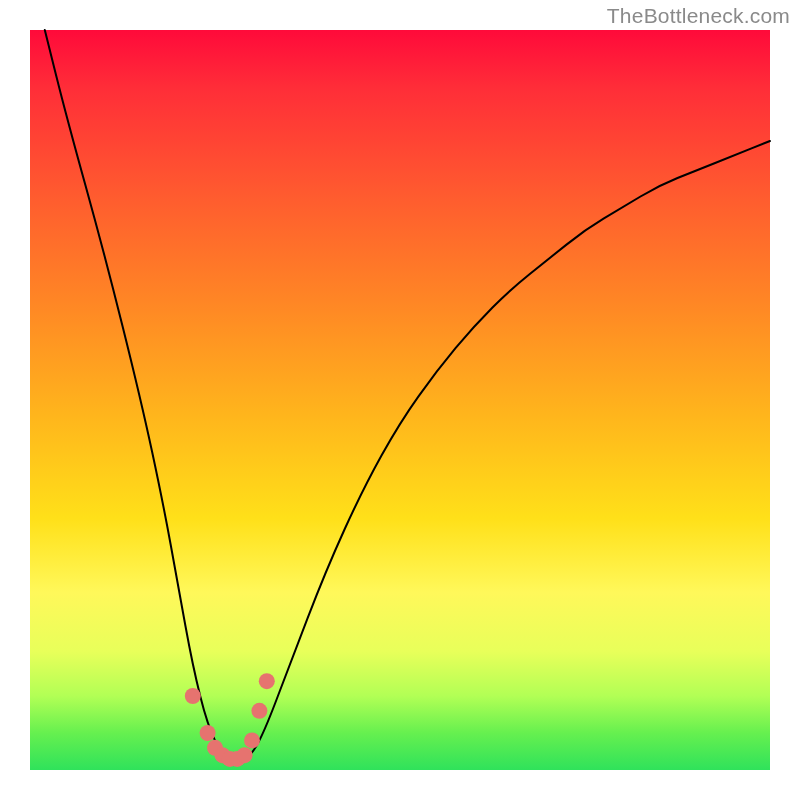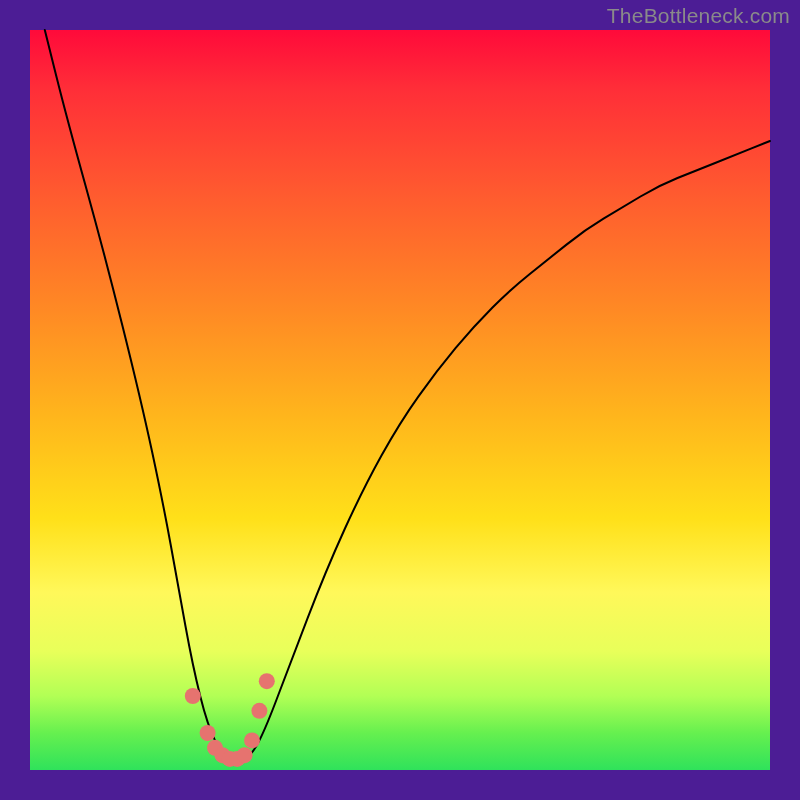--- a/index.html
+++ b/index.html
@@ -10,21 +10,21 @@
     background: #000;
     overflow: hidden;
     font-family: Arial, Helvetica, sans-serif;
   }
   .frame {
     position: absolute;
     top: 0;
     left: 0;
     width: 800px;
     height: 800px;
-    background: #4c1d95;
+    background: #ffffff;
   }
   .plot-area {
     position: absolute;
     top: 30px;
     left: 30px;
     width: 740px;
     height: 740px;
     
     background: linear-gradient(
       to bottom,

